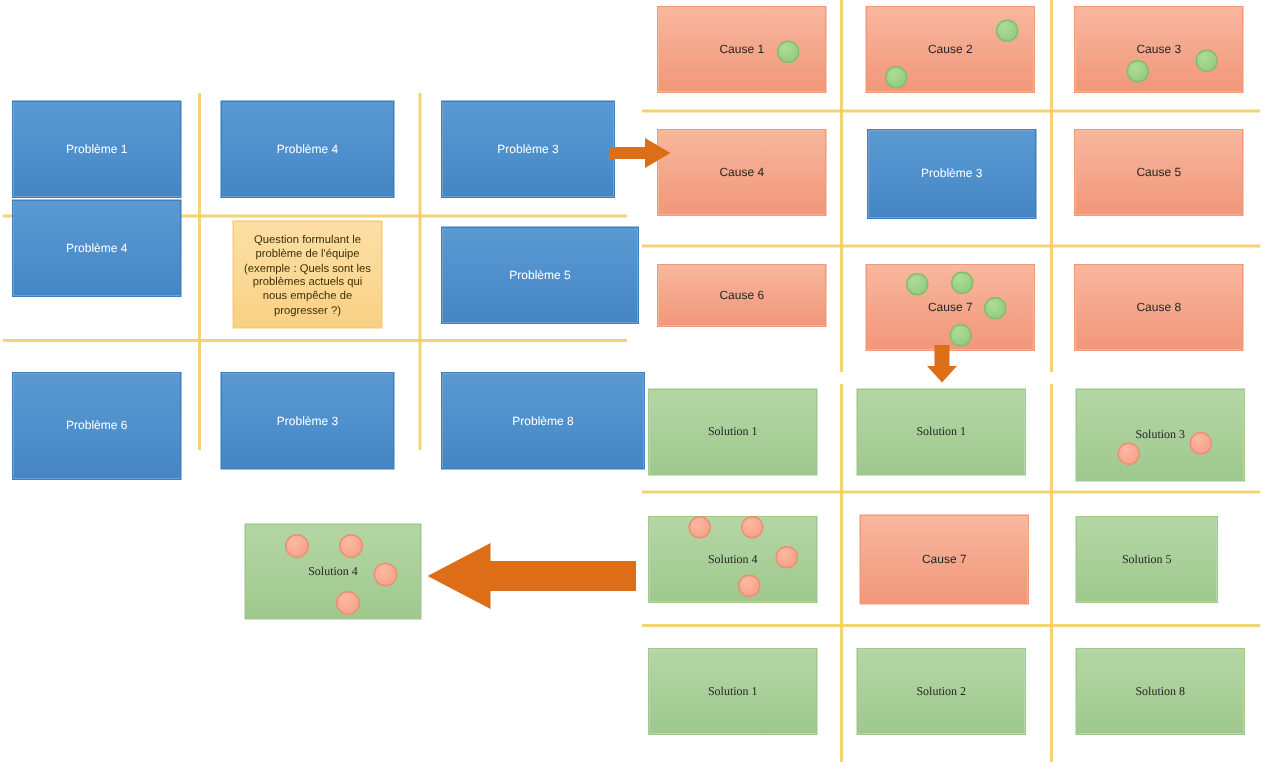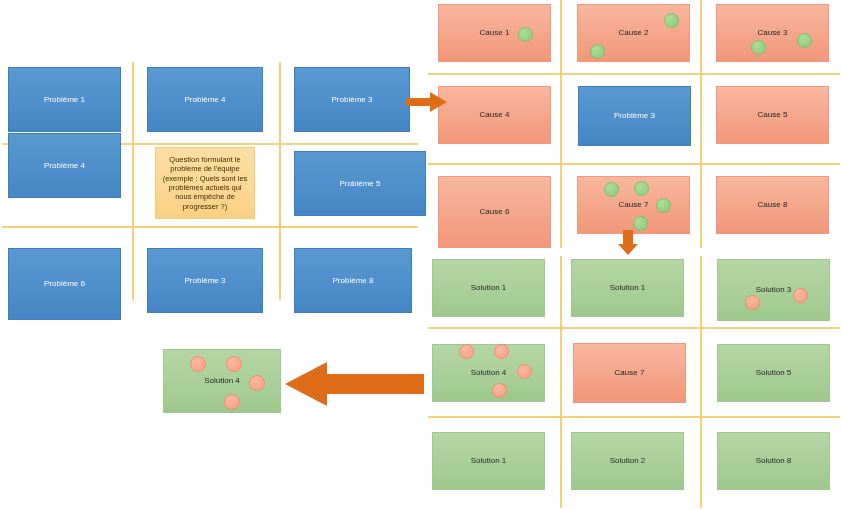--- a/index.html
+++ b/index.html
@@ -32,20 +32,21 @@
   }
   .card.salmon{
     background:linear-gradient(180deg,#F8B79E 0%,#F4A58A 55%,#F2977A 100%);
     color:#262626;
     border:1px solid #F2977A;
   }
   .card.green{
     background:linear-gradient(180deg,#B4D6A4 0%,#A9CF99 55%,#9EC88D 100%);
     color:#262626;
     border:1px solid #9EC88D;
+    font-family:Liberation Serif, serif;
   }
   .card.yellow{
     background:linear-gradient(180deg,#FCDFA4 0%,#FBD894 55%,#F9D084 100%);
     color:#3d2f00;
     border:1px solid #F7CB76;
     font-size:7.5px;
     padding:3px 4px;
   }
 
   
@@ -88,21 +89,21 @@
     <div class="card blue" style="left:294px;top:151px;width:132px;height:65px;">
       <span class="lbl">Problème 5</span>
     </div>
 
     <div class="card blue" style="left:8px;top:248px;width:113px;height:72px;">
       <span class="lbl">Problème 6</span>
     </div>
     <div class="card blue" style="left:147px;top:248px;width:116px;height:65px;">
       <span class="lbl">Problème 3</span>
     </div>
-    <div class="card blue" style="left:294px;top:248px;width:118px;height:65px;">
+    <div class="card blue" style="left:294px;top:248px;width:136px;height:65px;">
       <span class="lbl">Problème 8</span>
     </div>
   </div>
 
   <div class="arrow" style="left:406px;top:91px;width:42px;height:22px;">
     <svg width="42" height="22" viewBox="0 0 42 22">
       <polygon points="0,7 24,7 24,1 41,11 24,21 24,15 0,15" fill="#DE6D17"></polygon>
     </svg>
   </div>
 
@@ -133,21 +134,21 @@
     <div class="card salmon" style="left:438px;top:86px;width:113px;height:58px;justify-content:center;">
       <span class="lbl">Cause 4</span>
     </div>
     <div class="card blue" style="left:578px;top:86px;width:113px;height:60px;">
       <span class="lbl">Problème 3</span>
     </div>
     <div class="card salmon" style="left:716px;top:86px;width:113px;height:58px;">
       <span class="lbl">Cause 5</span>
     </div>
 
-    <div class="card salmon" style="left:438px;top:176px;width:113px;height:72px;">
+    <div class="card salmon" style="left:438px;top:176px;width:113px;height:42px;">
       <span class="lbl">Cause 6</span>
     </div>
 
     <div class="card salmon" style="left:577px;top:176px;width:113px;height:58px;">
       <span class="lbl">Cause 7</span>
     </div>
     <div class="dot green" style="left:604px;top:182px;width:13px;height:13px;"></div>
     <div class="dot green" style="left:634px;top:181px;width:13px;height:13px;"></div>
     <div class="dot green" style="left:656px;top:198px;width:13px;height:13px;"></div>
     <div class="dot green" style="left:633px;top:216px;width:13px;height:13px;"></div>
@@ -187,21 +188,21 @@
     </div>
     <div class="dot pink" style="left:459px;top:344px;width:13px;height:13px;"></div>
     <div class="dot pink" style="left:494px;top:344px;width:13px;height:13px;"></div>
     <div class="dot pink" style="left:517px;top:364px;width:13px;height:13px;"></div>
     <div class="dot pink" style="left:492px;top:383px;width:13px;height:13px;"></div>
 
     <div class="card salmon" style="left:573px;top:343px;width:113px;height:60px;">
       <span class="lbl">Cause 7</span>
     </div>
 
-    <div class="card green" style="left:717px;top:344px;width:113px;height:58px;align-items:center;">
+    <div class="card green" style="left:717px;top:344px;width:95px;height:58px;align-items:center;">
       <span class="lbl">Solution 5</span>
     </div>
 
     <div class="card green" style="left:432px;top:432px;width:113px;height:58px;">
       <span class="lbl">Solution 1</span>
     </div>
     <div class="card green" style="left:571px;top:432px;width:113px;height:58px;">
       <span class="lbl">Solution 2</span>
     </div>
     <div class="card green" style="left:717px;top:432px;width:113px;height:58px;">

